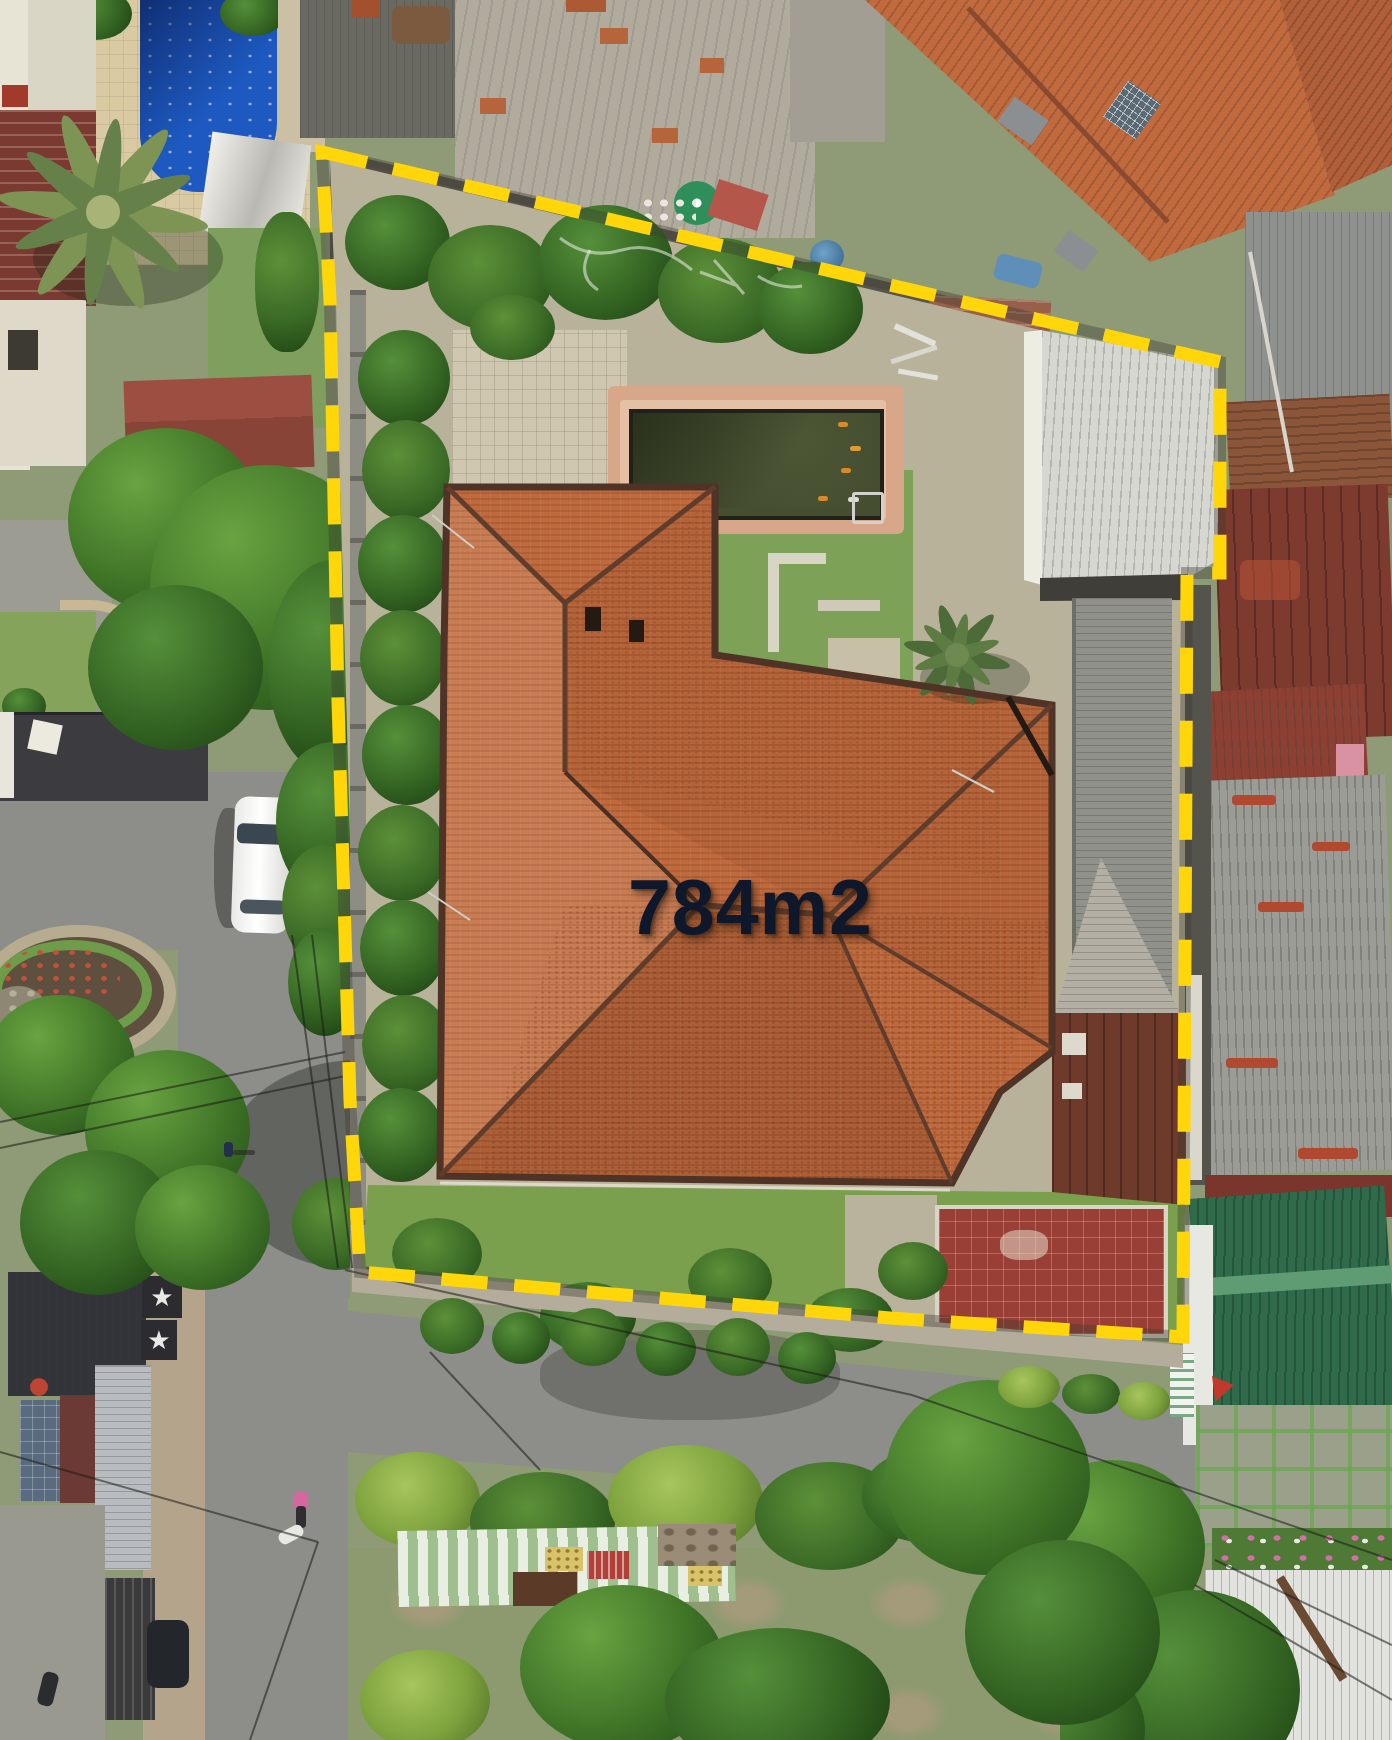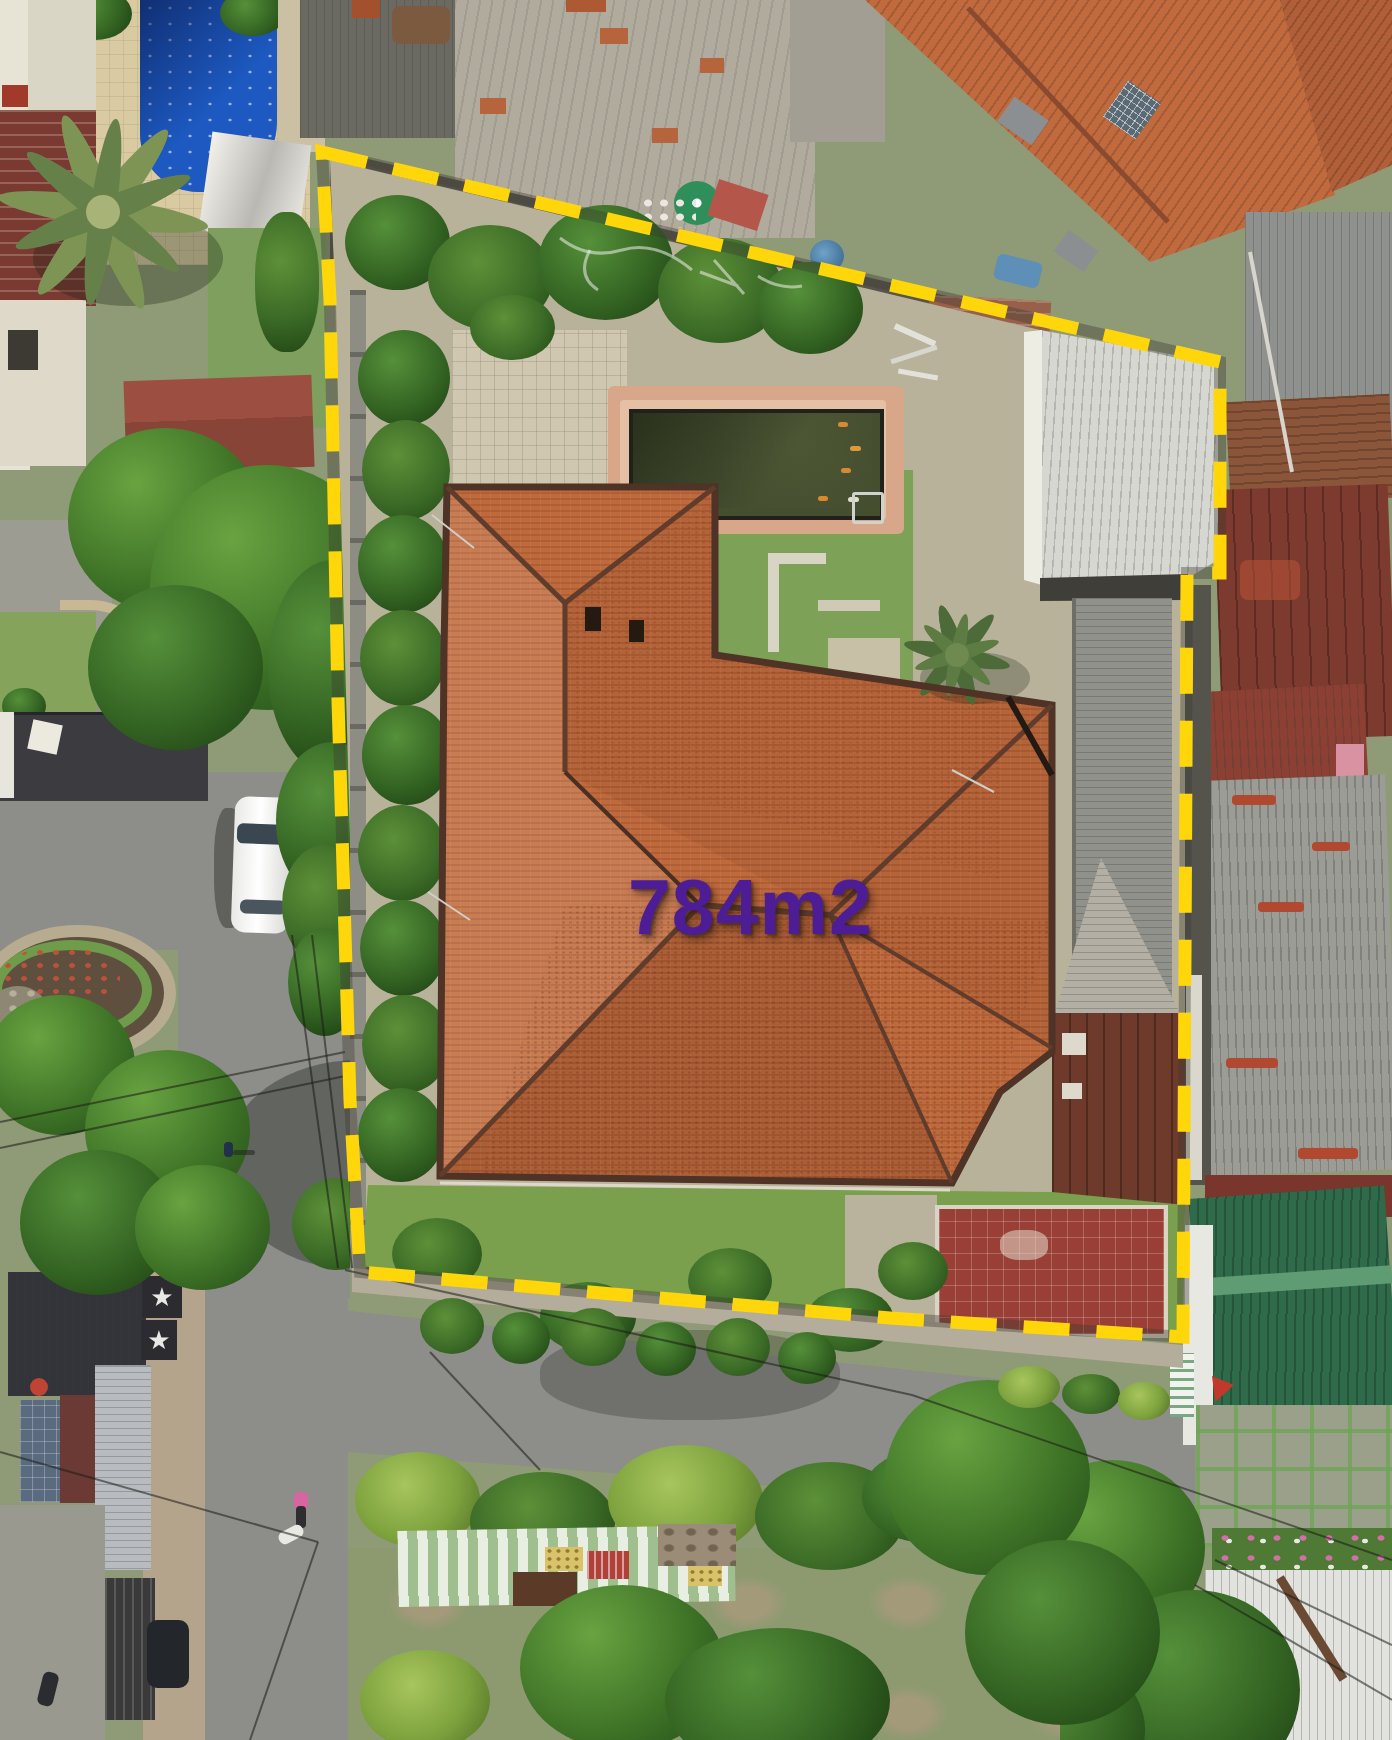--- a/index.html
+++ b/index.html
@@ -404,14 +404,14 @@
       <line x1="318" y1="1542" x2="0" y2="1452"></line>
         <line x1="318" y1="1542" x2="250" y2="1740"></line>
       <line x1="1195" y1="1585" x2="1392" y2="1700"></line>
         <line x1="1215" y1="1560" x2="1392" y2="1645"></line>
     </g>
 
     <polygon id="boundary-dark" fill="none" stroke-width="12" stroke-dasharray="27 46" stroke-dashoffset="-46" opacity="0.38" points="322,152 1040,320 1220,362 1220,573 1187,573 1183,1337 890,1318 360,1272 350,1100 338,700 330,300" stroke="#3c3a33"></polygon>
     <polygon id="boundary-yellow" fill="none" stroke-width="13" stroke-dasharray="46 27" points="322,152 1040,320 1220,362 1220,573 1187,573 1183,1337 890,1318 360,1272 350,1100 338,700 330,300" stroke="#ffd60a"></polygon>
   </svg>
 
-  <div id="area-label" style="color: #4c1d95;">784m2</div>
+  <div id="area-label" style="color: #0f172a;">784m2</div>
 </div>
 
 </body></html>

